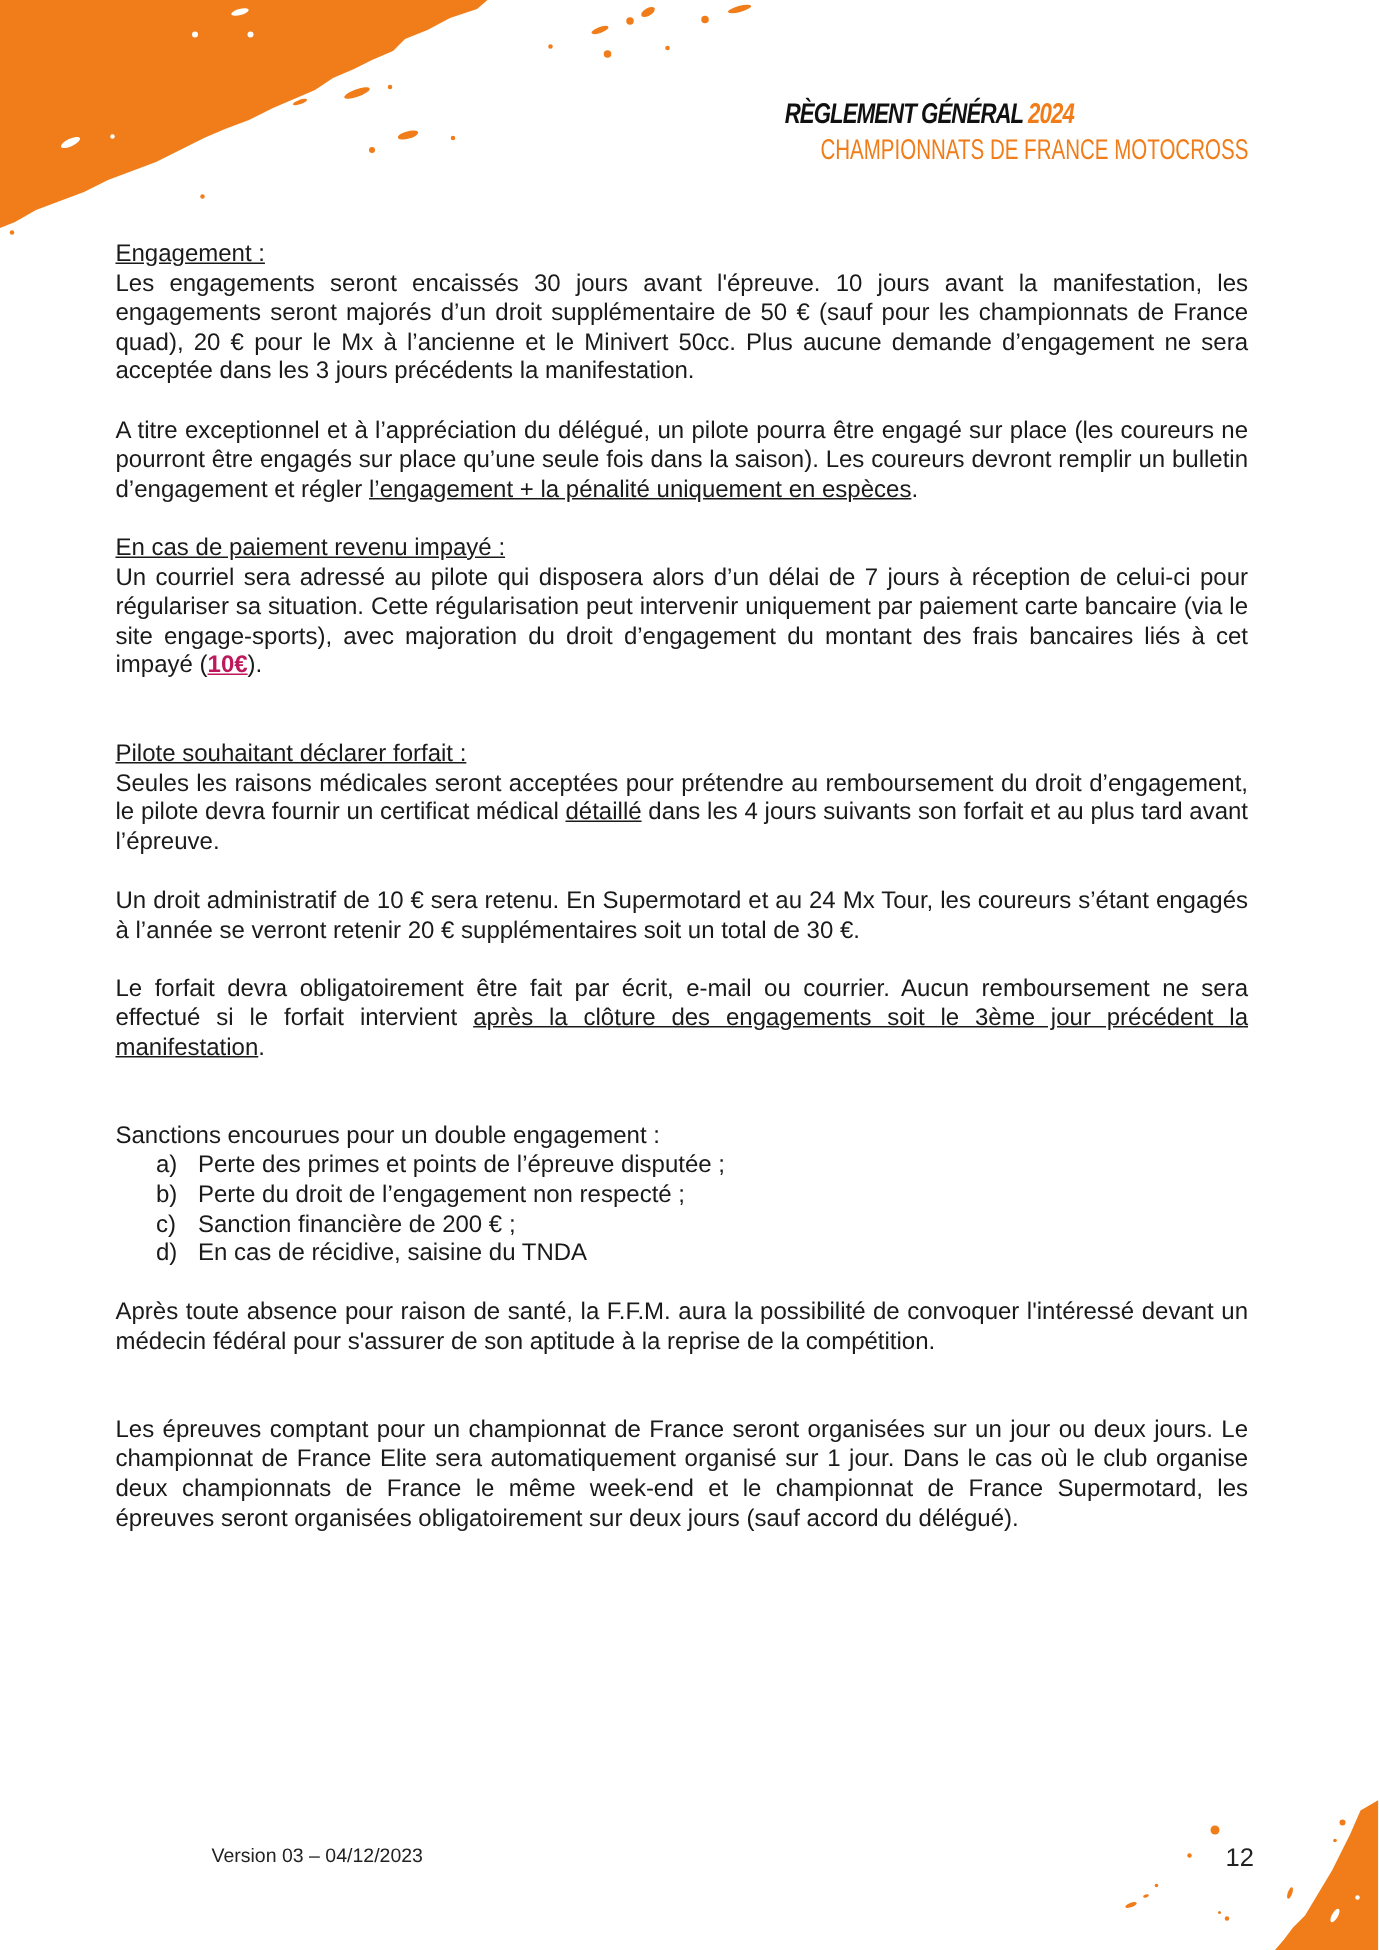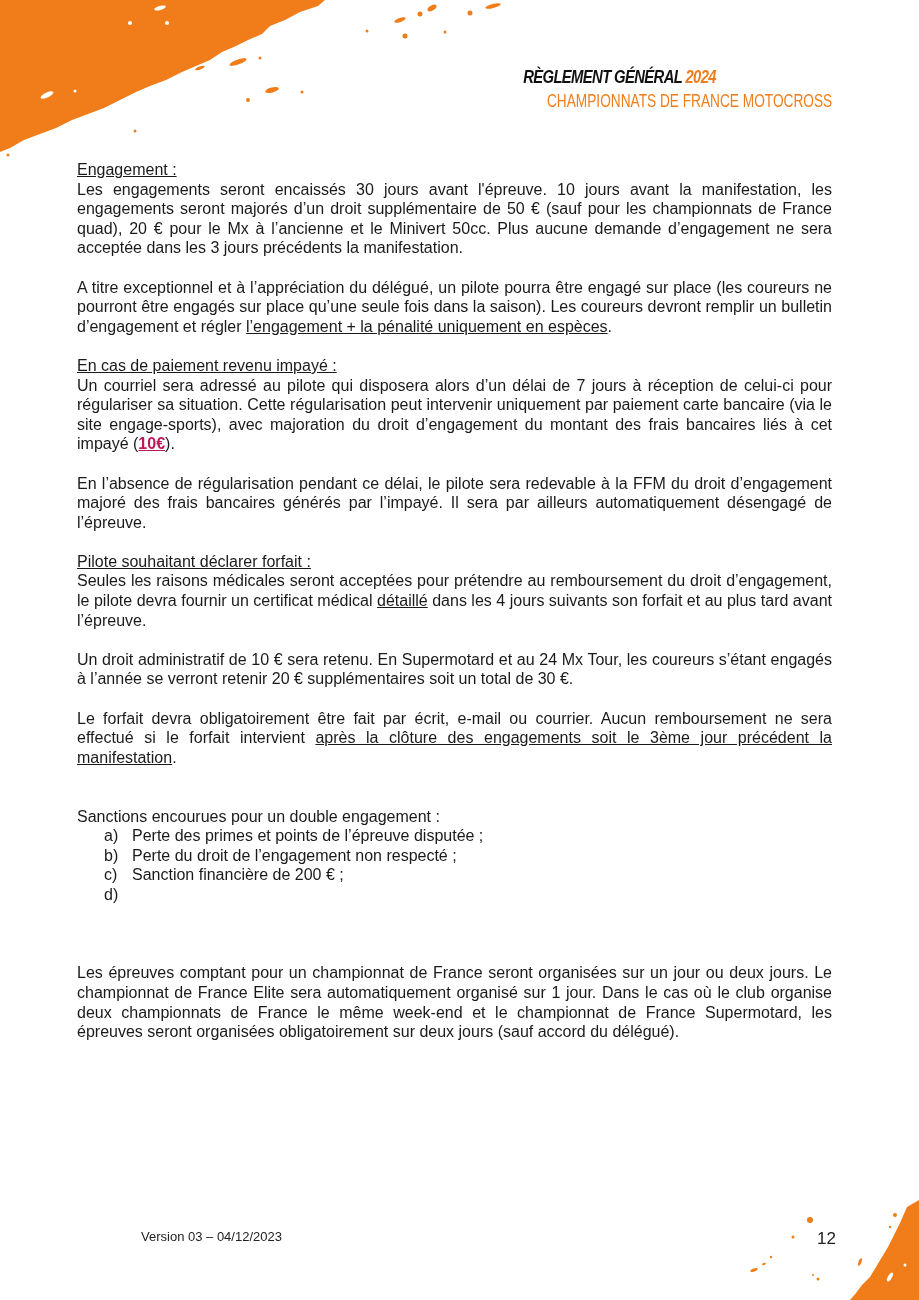--- a/index.html
+++ b/index.html
@@ -65,21 +65,20 @@
 <div class="content">
   <p><u>Engagement :</u></p>
   <p>Les engagements seront encaissés 30 jours avant l'épreuve. 10 jours avant la manifestation, les engagements seront majorés d’un droit supplémentaire de 50 € (sauf pour les championnats de France quad), 20 € pour le Mx à l’ancienne et le Minivert 50cc. Plus aucune demande d’engagement ne sera acceptée dans les 3 jours précédents la manifestation.</p>
   <div class="gap"></div>
   <p><span>A titre exceptionnel et à l’appréciation du délégué, un pilote pourra être engagé sur place (les coureurs ne pourront être engagés sur place qu’une seule fois dans la saison). Les coureurs devront remplir un bulletin d’engagement et régler </span><u>l’engagement + la pénalité uniquement en espèces</u><span>.</span></p>
   <div class="gap"></div>
 
   <p><u>En cas de paiement revenu impayé :</u></p>
   <p><span>Un courriel sera adressé au pilote qui disposera alors d’un délai de 7 jours à réception de celui-ci pour régulariser sa situation. Cette régularisation peut intervenir uniquement par paiement carte bancaire (via le site engage-sports), avec majoration du droit d’engagement du montant des frais bancaires liés à cet impayé (</span><span class="red">10€</span><span>).</span></p>
   <div class="gap"></div>
-  <p>En l’absence de régularisation pendant ce délai, le pilote sera redevable à la FFM du droit d’engagement majoré des frais bancaires générés par l’impayé. Il sera par ailleurs automatiquement désengagé de l’épreuve.</p>
   <div class="gap"></div>
 
   <p><u>Pilote souhaitant déclarer forfait :</u></p>
   <p><span>Seules les raisons médicales seront acceptées pour prétendre au remboursement du droit d’engagement, le pilote devra fournir un certificat médical </span><u>détaillé</u><span> dans les 4 jours suivants son forfait et au plus tard avant l’épreuve.</span></p>
   <div class="gap"></div>
   <p>Un droit administratif de 10 € sera retenu. En Supermotard et au 24 Mx Tour, les coureurs s’étant engagés à l’année se verront retenir 20 € supplémentaires soit un total de 30 €.</p>
   <div class="gap"></div>
   <p><span>Le forfait devra obligatoirement être fait par écrit, e-mail ou courrier. Aucun remboursement ne sera effectué si le forfait intervient </span><u>après la clôture des engagements soit le 3ème jour précédent la manifestation</u><span>.</span></p>
   <div class="gap"></div>
   <div class="gap"></div>
@@ -93,24 +92,26 @@
     <li>
         <span class="letter">b)</span>
         <span>Perte du droit de l’engagement non respecté ;</span>
       </li>
     <li>
         <span class="letter">c)</span>
         <span>Sanction financière de 200 € ;</span>
       </li>
     <li>
         <span class="letter">d)</span>
+        <span>En cas de récidive, saisine du TNDA</span>
       </li>
   </ol>
   <div class="gap"></div>
 
+  <p>Après toute absence pour raison de santé, la F.F.M. aura la possibilité de convoquer l'intéressé devant un médecin fédéral pour s'assurer de son aptitude à la reprise de la compétition.</p>
   <div class="gap"></div>
 
   <div class="gap"></div>
   <p>Les épreuves comptant pour un championnat de France seront organisées sur un jour ou deux jours. Le championnat de France Elite sera automatiquement organisé sur 1 jour. Dans le cas où le club organise deux championnats de France le même week-end et le championnat de France Supermotard, les épreuves seront organisées obligatoirement sur deux jours (sauf accord du délégué).</p>
 </div>
 
 <div class="footer-version">Version 03 – 04/12/2023</div>
 <div class="footer-page">12</div>
 
 <svg class="splash-bottom" viewBox="0 0 179 105">

